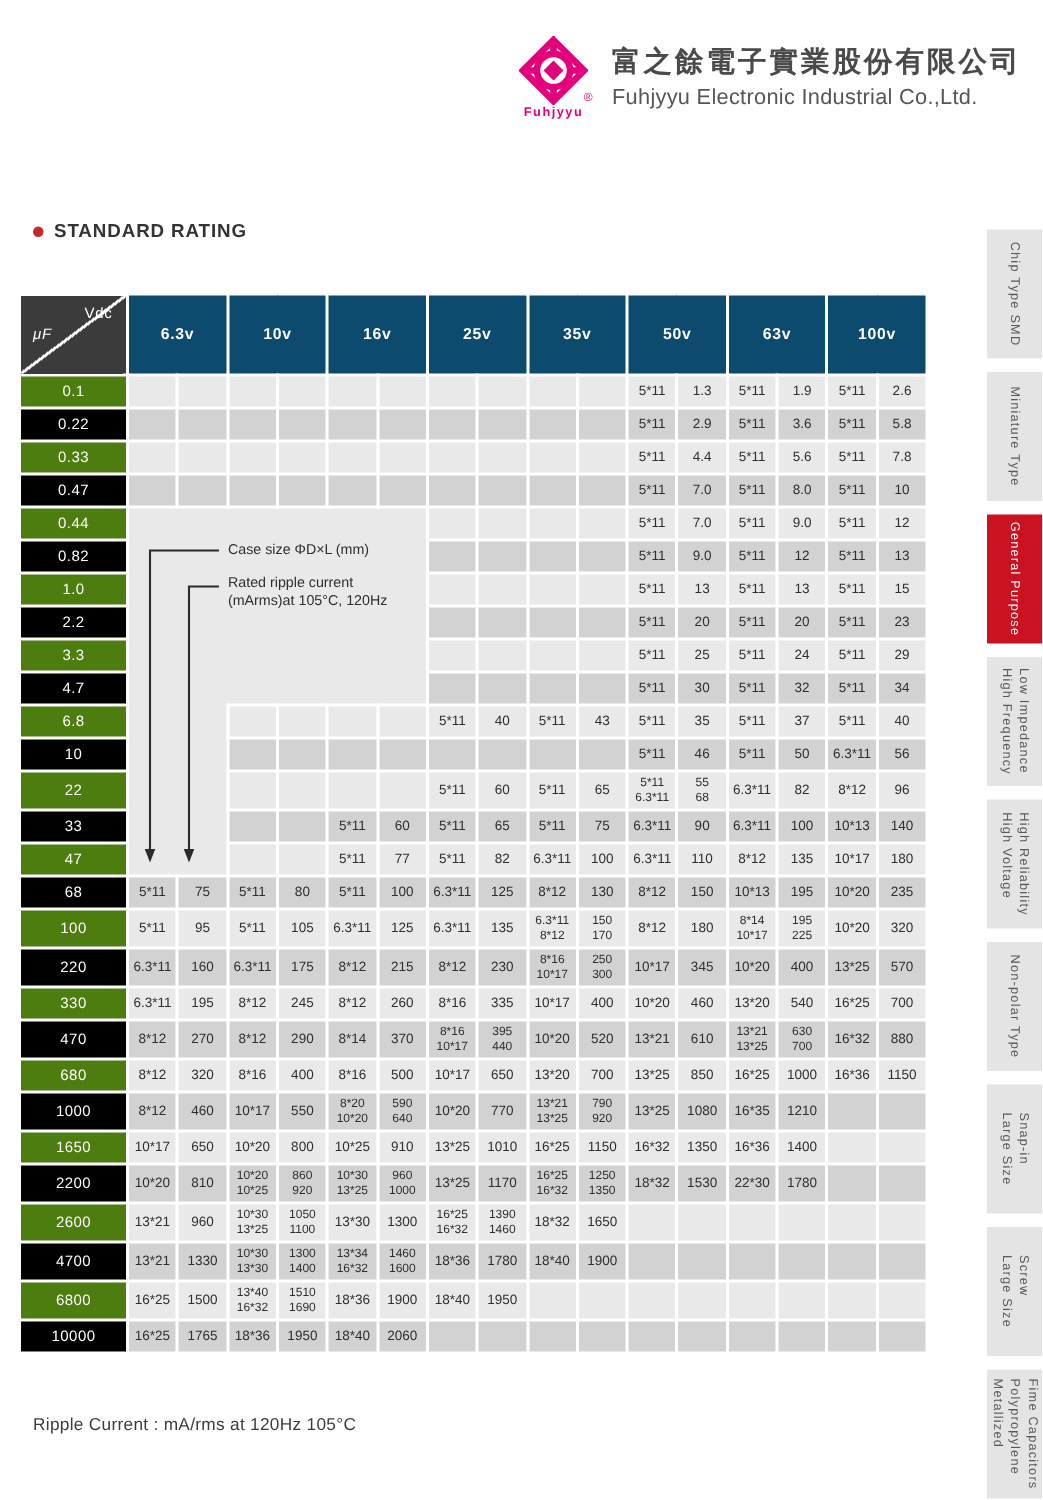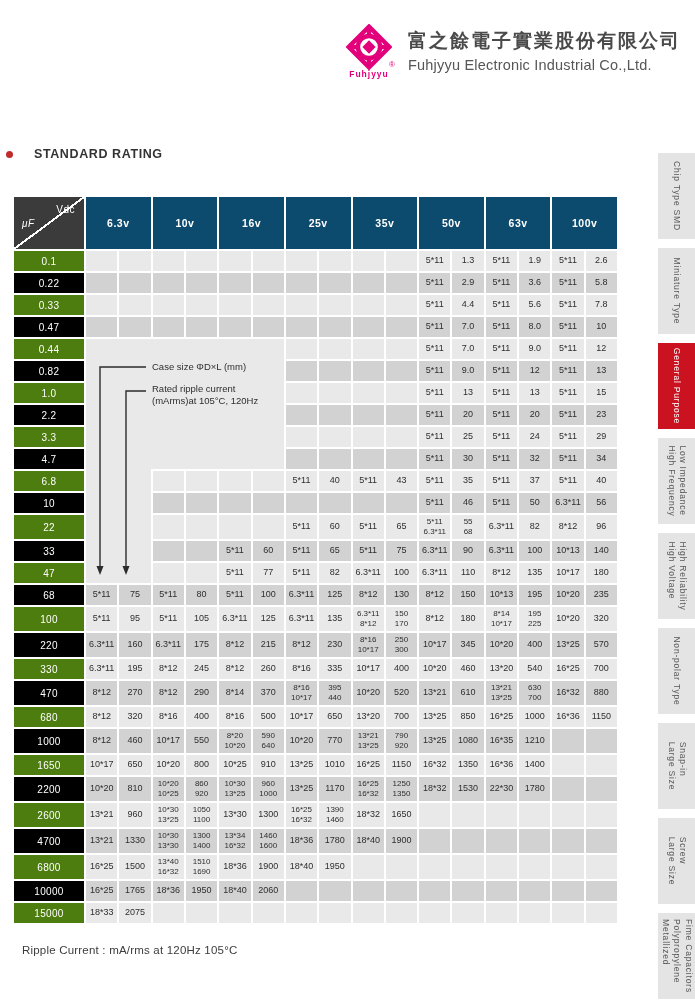--- a/index.html
+++ b/index.html
@@ -9,21 +9,21 @@
   
   .brand{position:absolute;left:343px;top:24px;display:flex;gap:13px;align-items:flex-start;}
   .logo-box{display:flex;flex-direction:column;align-items:center;width:52px;}
   .logo-reg{font-size:8px;color:#e2017b;align-self:flex-end;margin-top:-10px;}
   .logo-text{font-size:8.5px;font-weight:bold;color:#e2017b;letter-spacing:1px;margin-top:0px;}
   .brand-names{padding-top:4px;}
   .zh{font-size:19px;font-weight:bold;color:#4a4a4a;letter-spacing:2px;white-space:nowrap;}
   .en{font-size:14.5px;color:#565656;margin-top:3px;letter-spacing:0.2px;white-space:nowrap;}
 
   
-  .section-title{position:absolute;left:6px;top:147px;display:flex;align-items:center;gap:21px;}
+  .section-title{position:absolute;left:22px;top:147px;display:flex;align-items:center;gap:7px;}
   .bullet{width:7px;height:7px;border-radius:50%;background:#c32b2b;}
   .section-title span.txt{font-size:12.5px;font-weight:bold;color:#333;letter-spacing:0.6px;}
 
   
   .table-wrap{position:absolute;left:12px;top:195px;width:608px;}
   table{border-collapse:collapse;table-layout:fixed;width:607px;}
   th,td{border:2px solid #fff;padding:0;margin:0;}
   thead th{background:#0c4a6e;color:#fff;height:52px;font-size:10.5px;font-weight:bold;letter-spacing:0.5px;}
   th.corner{position:relative;
     background-color:#3b3b3b;
@@ -711,39 +711,20 @@
             <td class="cell"></td>
           </tr>
           <tr class="dark">
             <th class="rowlbl">10000</th>
             <td class="cell">16*25</td>
             <td class="cell">1765</td>
             <td class="cell">18*36</td>
             <td class="cell">1950</td>
             <td class="cell">18*40</td>
             <td class="cell">2060</td>
-            <td class="cell"></td>
-            <td class="cell"></td>
-            <td class="cell"></td>
-            <td class="cell"></td>
-            <td class="cell"></td>
-            <td class="cell"></td>
-            <td class="cell"></td>
-            <td class="cell"></td>
-            <td class="cell"></td>
-            <td class="cell"></td>
-          </tr>
-          <tr class="light">
-            <th class="rowlbl">15000</th>
-            <td class="cell">18*33</td>
-            <td class="cell">2075</td>
-            <td class="cell"></td>
-            <td class="cell"></td>
-            <td class="cell"></td>
-            <td class="cell"></td>
             <td class="cell"></td>
             <td class="cell"></td>
             <td class="cell"></td>
             <td class="cell"></td>
             <td class="cell"></td>
             <td class="cell"></td>
             <td class="cell"></td>
             <td class="cell"></td>
             <td class="cell"></td>
             <td class="cell"></td>

